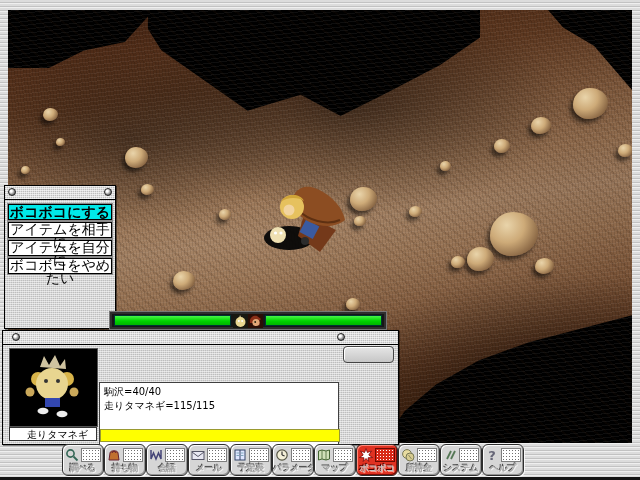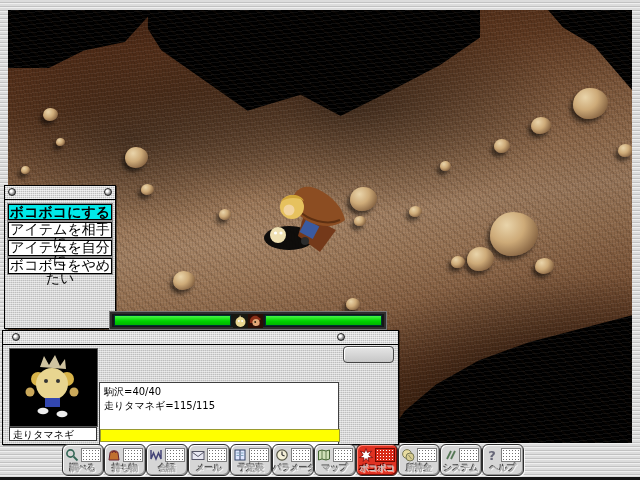--- a/index.html
+++ b/index.html
@@ -75,21 +75,21 @@
       border:1px solid #000;box-shadow:1px 1px 0 rgba(0,0,0,.4);}
   .party .portrait{position:absolute;left:6px;top:17px;width:87px;height:77px;background:#000;
       border:1px solid #555;}
   .party .msg{position:absolute;left:96px;top:16px;width:240px;height:79px;background:#fff;
       border:1px solid #404040;font-size:10px;line-height:14px;color:#000;padding:2px 4px;
       box-sizing:border-box;margin-top:35px;}
   .party .minibtn{position:absolute;left:340px;top:15px;width:51px;height:17px;
       background:linear-gradient(180deg,#e6e6e6,#c6c6c6);border:1px solid #444;border-radius:4px;
       box-shadow:inset 1px 1px 0 #fff;}
   .party .name{position:absolute;left:6px;top:96px;width:88px;height:14px;background:#fff;
-      border:1px solid #333;font-size:10px;line-height:13px;padding-left:3px;box-sizing:border-box;color:#000;}
+      border:1px solid #333;font-size:10px;line-height:13px;padding-left:17px;box-sizing:border-box;color:#000;}
   .party .gauge{position:absolute;left:97px;top:98px;width:238px;height:11px;background:#ffff00;
       border:1px solid #9a9a30;}
   
   .toolbar{position:absolute;left:0;top:443px;width:640px;height:34px;
       display:flex;align-items:center;padding-left:62px;box-sizing:border-box;}
   .edge{position:absolute;left:0;top:477px;width:640px;height:3px;background:#141414;}
   .tbtn{width:42px;height:32px;flex:0 0 auto;background:#d6d6d6;border:1px solid #2e2e2e;
       border-radius:6px;box-shadow:inset 1px 1px 0 #fbfbfb,inset -1px -1px 0 #949494,1px 1px 0 rgba(255,255,255,.8);
       padding:0;display:flex;flex-direction:column;font-family:inherit;}
   .tbtn .top{display:flex;align-items:center;padding:2px 2px 0 2px;height:15px;}

